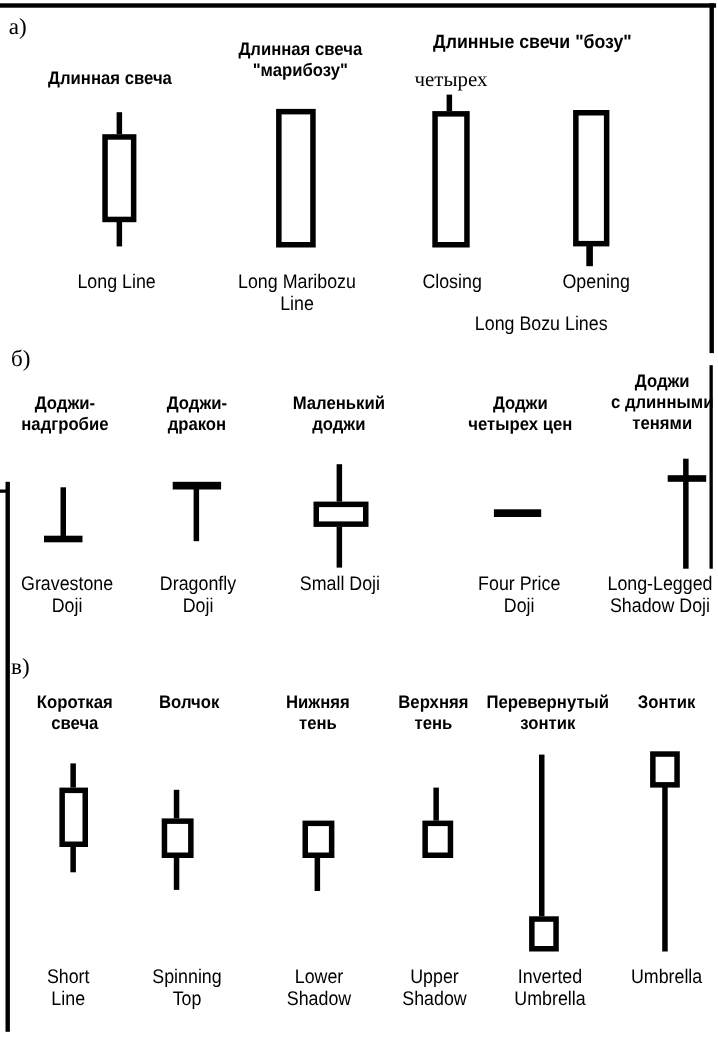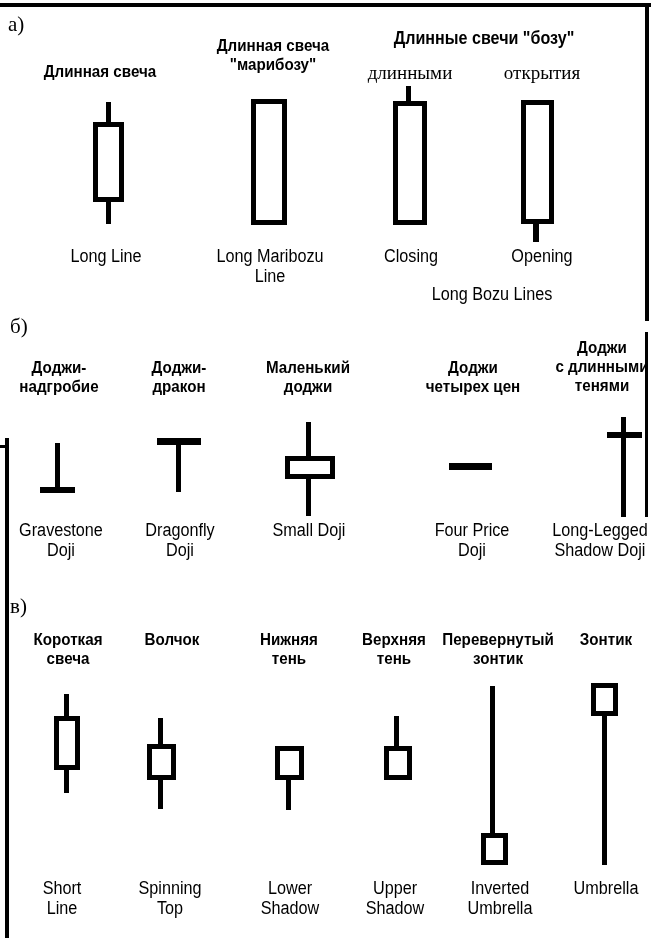--- a/index.html
+++ b/index.html
@@ -73,23 +73,22 @@
 
   <div class="sec-letter" style="left:8px;  top:14px;">а)</div>
 
   <div class="ru" style="left:5px;  top:62px;  width:190px;">Длинная свеча</div>
 
   <div class="ru" style="left:178px; top:36px; width:190px;">Длинная свеча
 "марибозу"</div>
 
   <div class="ru big" style="left:355px; top:28px; width:258px;">Длинные свечи "бозу"</div>
 
-  <div class="ru-serif" style="left:355px; top:62px; width:110px;">длинными</div>
-
-  <div class="ru-serif" style="left:482px; top:62px; width:120px;">открытия</div>
+  <div class="ru-serif" style="left:355px; top:62px; width:110px;">четырех</div>
+
 
   <div class="cs">
     <div class="wick" style="left:106px; top:102px; width:5px; height:24px;"></div>
     <div class="body" style="left:93px;  top:122px; width:31px; height:80px;"></div>
     <div class="wick" style="left:106px; top:198px; width:5px; height:26px;"></div>
   </div>
 
   <div class="cs">
     <div class="body" style="left:251px; top:99px; width:36px; height:126px;"></div>
   </div>

